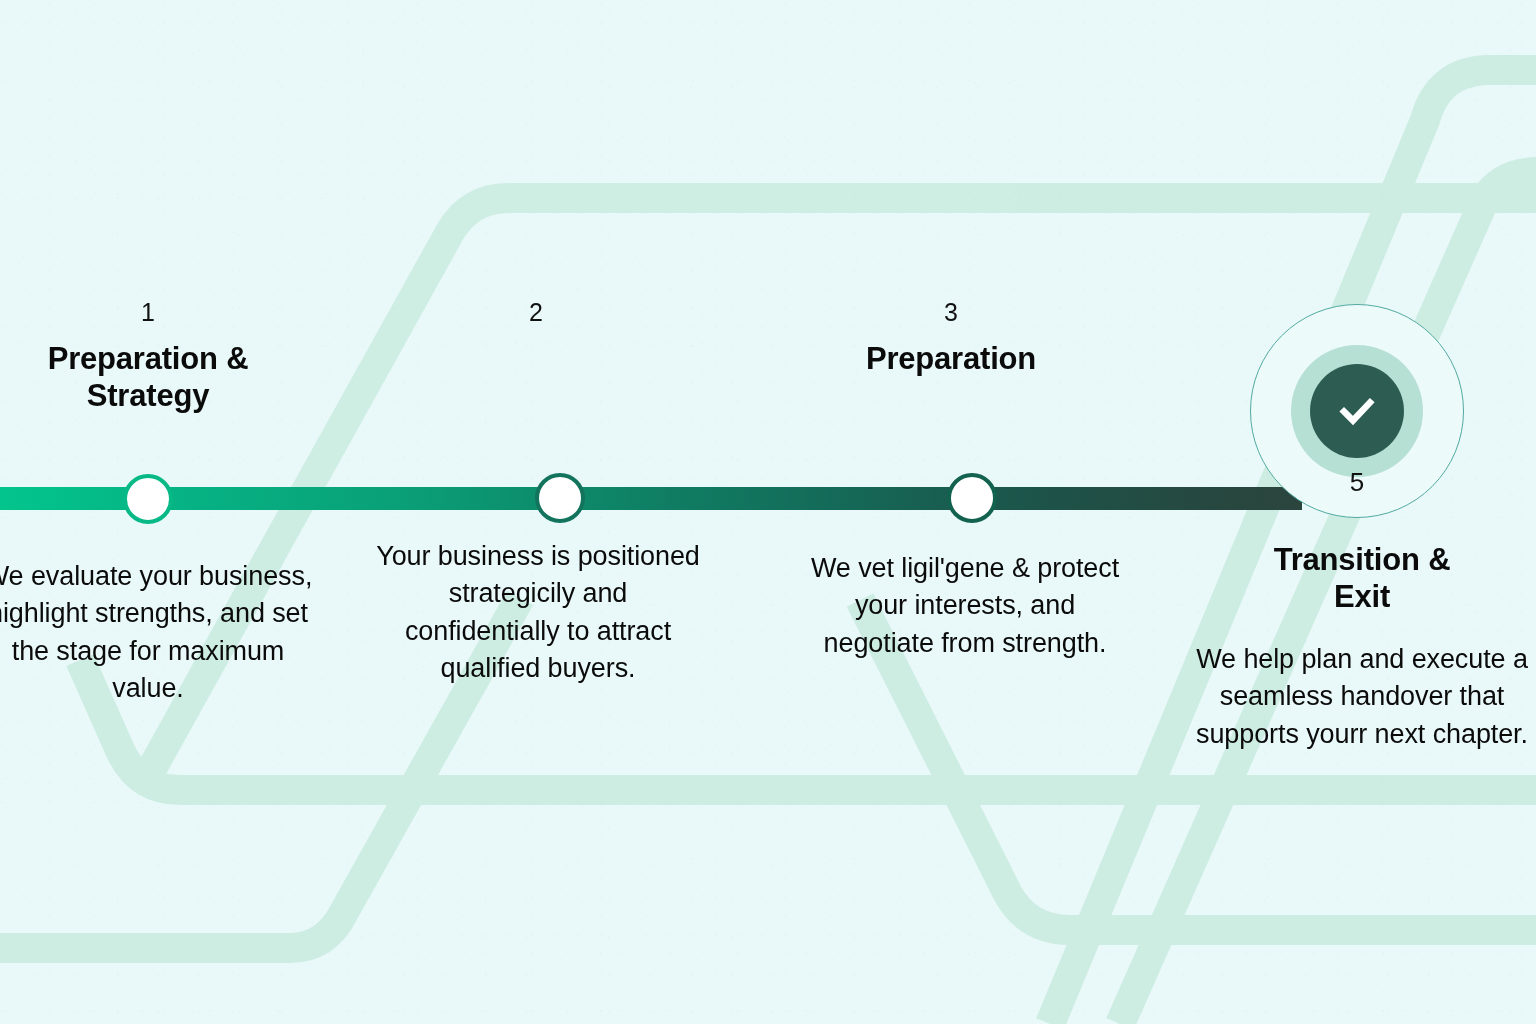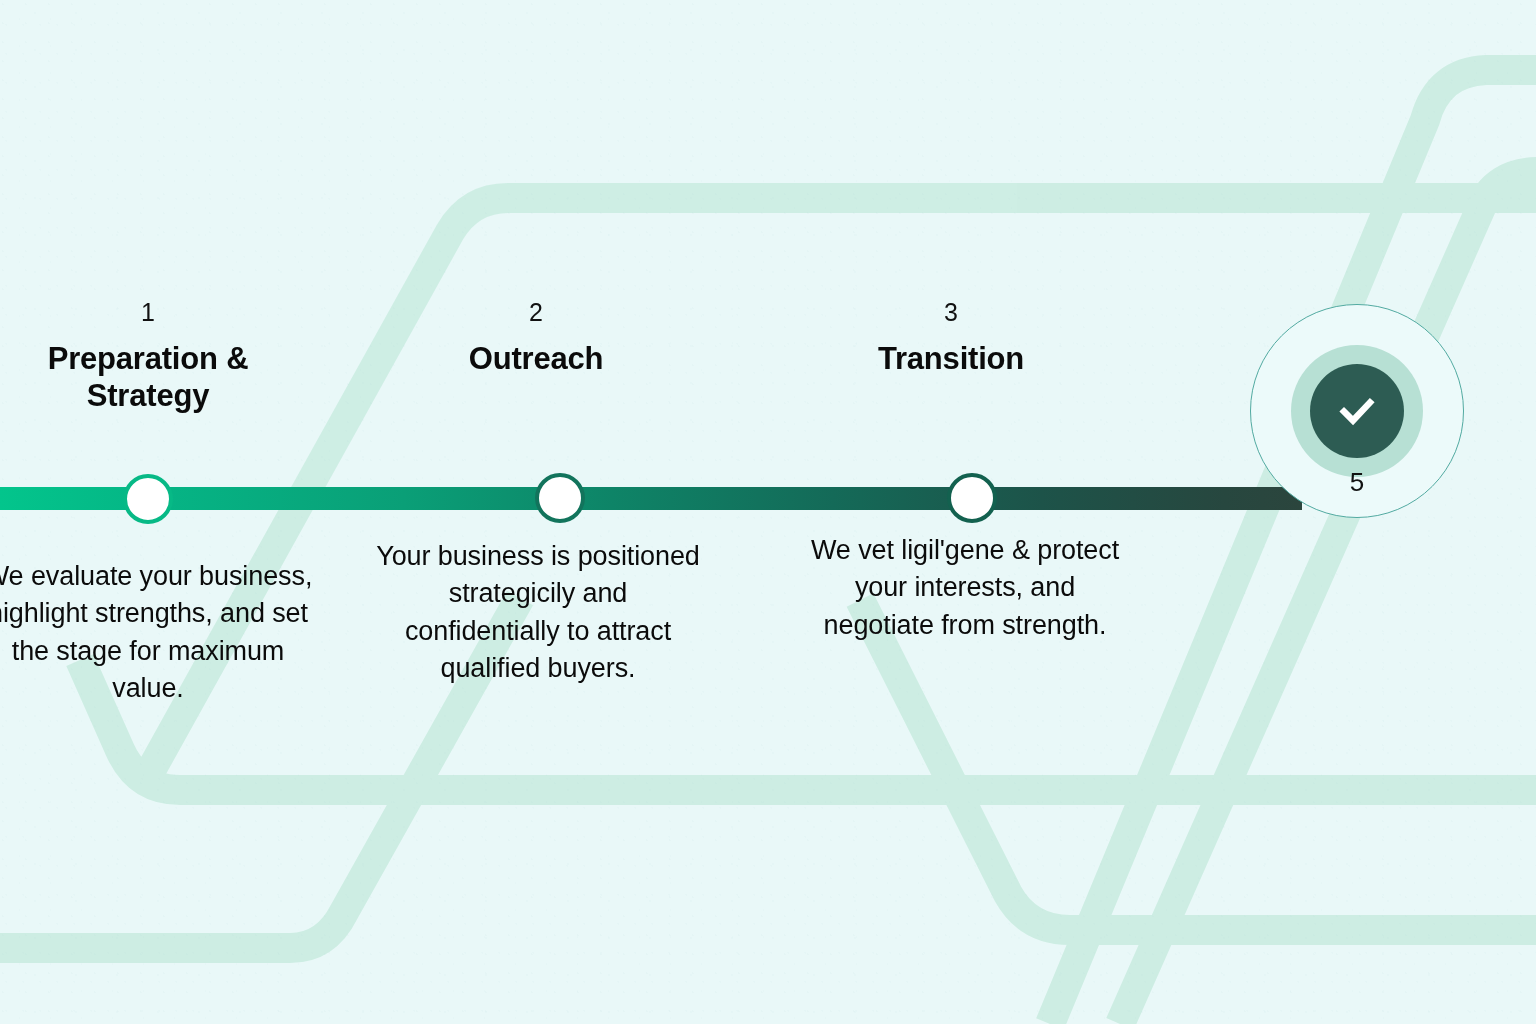--- a/index.html
+++ b/index.html
@@ -86,21 +86,21 @@
   .step-bot{width:330px;}
 
   
   #s1-top{left:-17px;top:300px;}
   #s2-top{left:371px;top:300px;}
   #s3-top{left:786px;top:300px;}
 
   
   #s1-bot{left:-17px;top:558px;}
   #s2-bot{left:373px;top:538px;}
-  #s3-bot{left:800px;top:532px;}
+  #s3-bot{left:800px;top:550px;}
 
   
   #s5-block{left:1192px;top:542px;width:340px;}
   #s5-block .title{margin-bottom:26px;}
 </style>
 </head>
 <body>
 
 <div id="stage">
 
@@ -149,32 +149,38 @@
         <div>Strategy</div>
       </div>
     </div>
     <div class="step step-bot" id="s1-bot">
       <div class="desc">We evaluate your business, highlight strengths, and set the stage for maximum value.</div>
     </div>
 
     <div class="step step-top" id="s2-top">
       <div class="num">2</div>
       <div class="title">
-        <div>Outreach</div>
       </div>
     </div>
     <div class="step step-bot" id="s2-bot">
       <div class="desc">Your business is positioned strategicily and confidentially to attract qualified buyers.</div>
     </div>
 
     <div class="step step-top" id="s3-top">
       <div class="num">3</div>
       <div class="title">
-        <div>Transition</div>
+        <div>Preparation</div>
       </div>
     </div>
     <div class="step step-bot" id="s3-bot">
       <div class="desc">We vet ligil'gene &amp; protect your interests, and negotiate from strength.</div>
     </div>
 
+    <div class="step" id="s5-block">
+      <div class="title">
+        <div>Transition &amp;</div>
+        <div>Exit</div>
+      </div>
+      <div class="desc">We help plan and execute a seamless handover that supports yourr next chapter.</div>
+    </div>
 
   </div>
 </div>
 
 </body></html>

